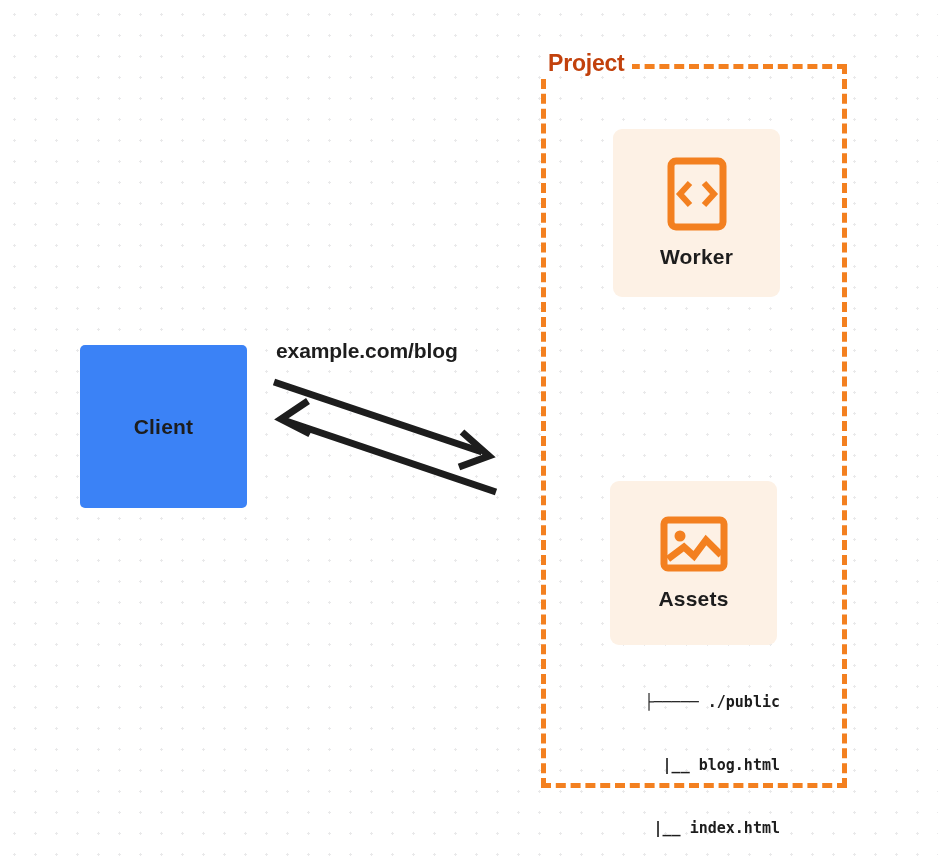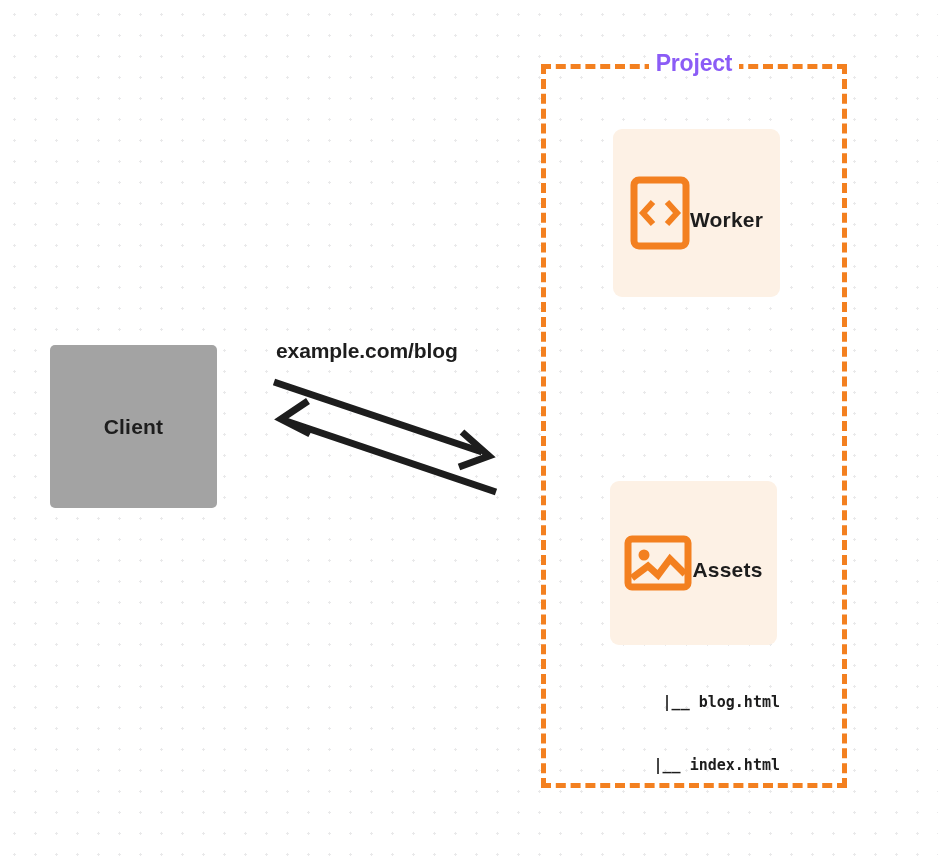--- a/index.html
+++ b/index.html
@@ -18,25 +18,25 @@
     overflow: hidden;
   }
   .canvas {
     position: absolute;
     inset: 0;
   }
 
   
   #client-node {
     position: absolute;
-    left: 50px;
+    left: 80px;
     top: 345px;
     width: 167px;
     height: 163px;
-    background: #a3a3a3;
+    background: #3b82f6;
     border-radius: 5px;
     display: flex;
     align-items: center;
     justify-content: center;
     text-align: right;
   }
   #client-node .node-label {
     font-size: 21px;
     font-weight: bold;
     color: #1d1d1d;
@@ -71,38 +71,38 @@
     height: 724px;
     box-sizing: border-box;
     border: 5px dashed #f38020;
     background: transparent;
   }
   #project-title {
     position: absolute;
     left: 541px;
     top: 50px;
     width: 306px;
-    text-align: center;
+    text-align: left;
     font-size: 23px;
     font-weight: bold;
-    color: #8b5cf6;
+    color: #c2410c;
     letter-spacing: -0.2px;
   }
   #project-title .title-inner {
     background: #ffffff;
     padding: 0 7px;
   }
 
   
   .service-card {
     position: absolute;
     background: #fdf1e5;
     border-radius: 9px;
     display: flex;
-    flex-direction: row;
+    flex-direction: column;
     align-items: center;
     justify-content: center;
   }
   #worker-card {
     left: 613px;
     top: 129px;
     width: 167px;
     height: 168px;
   }
   #assets-card {
@@ -188,18 +188,19 @@
       <svg width="68" height="58" viewBox="0 0 68 58" xmlns="http://www.w3.org/2000/svg">
         <rect x="4" y="5" width="60" height="48" rx="4" ry="4" fill="none" stroke="#f38020" stroke-width="7"></rect>
         <circle cx="20" cy="21" r="5.5" fill="#f38020"></circle>
         <polyline points="8,44 24,32 34,41 46,25 61,40" fill="none" stroke="#f38020" stroke-width="7" stroke-linecap="butt" stroke-linejoin="miter"></polyline>
       </svg>
     </span>
     <span class="card-label">Assets</span>
   </div>
 
   <div id="assets-file-tree">
+    <span class="tree-row">├───── ./public</span>
     <span class="tree-row">|__ blog.html</span>
     <span class="tree-row">|__ index.html</span>
     
   </div>
 
 </div>
 
 </body></html>

